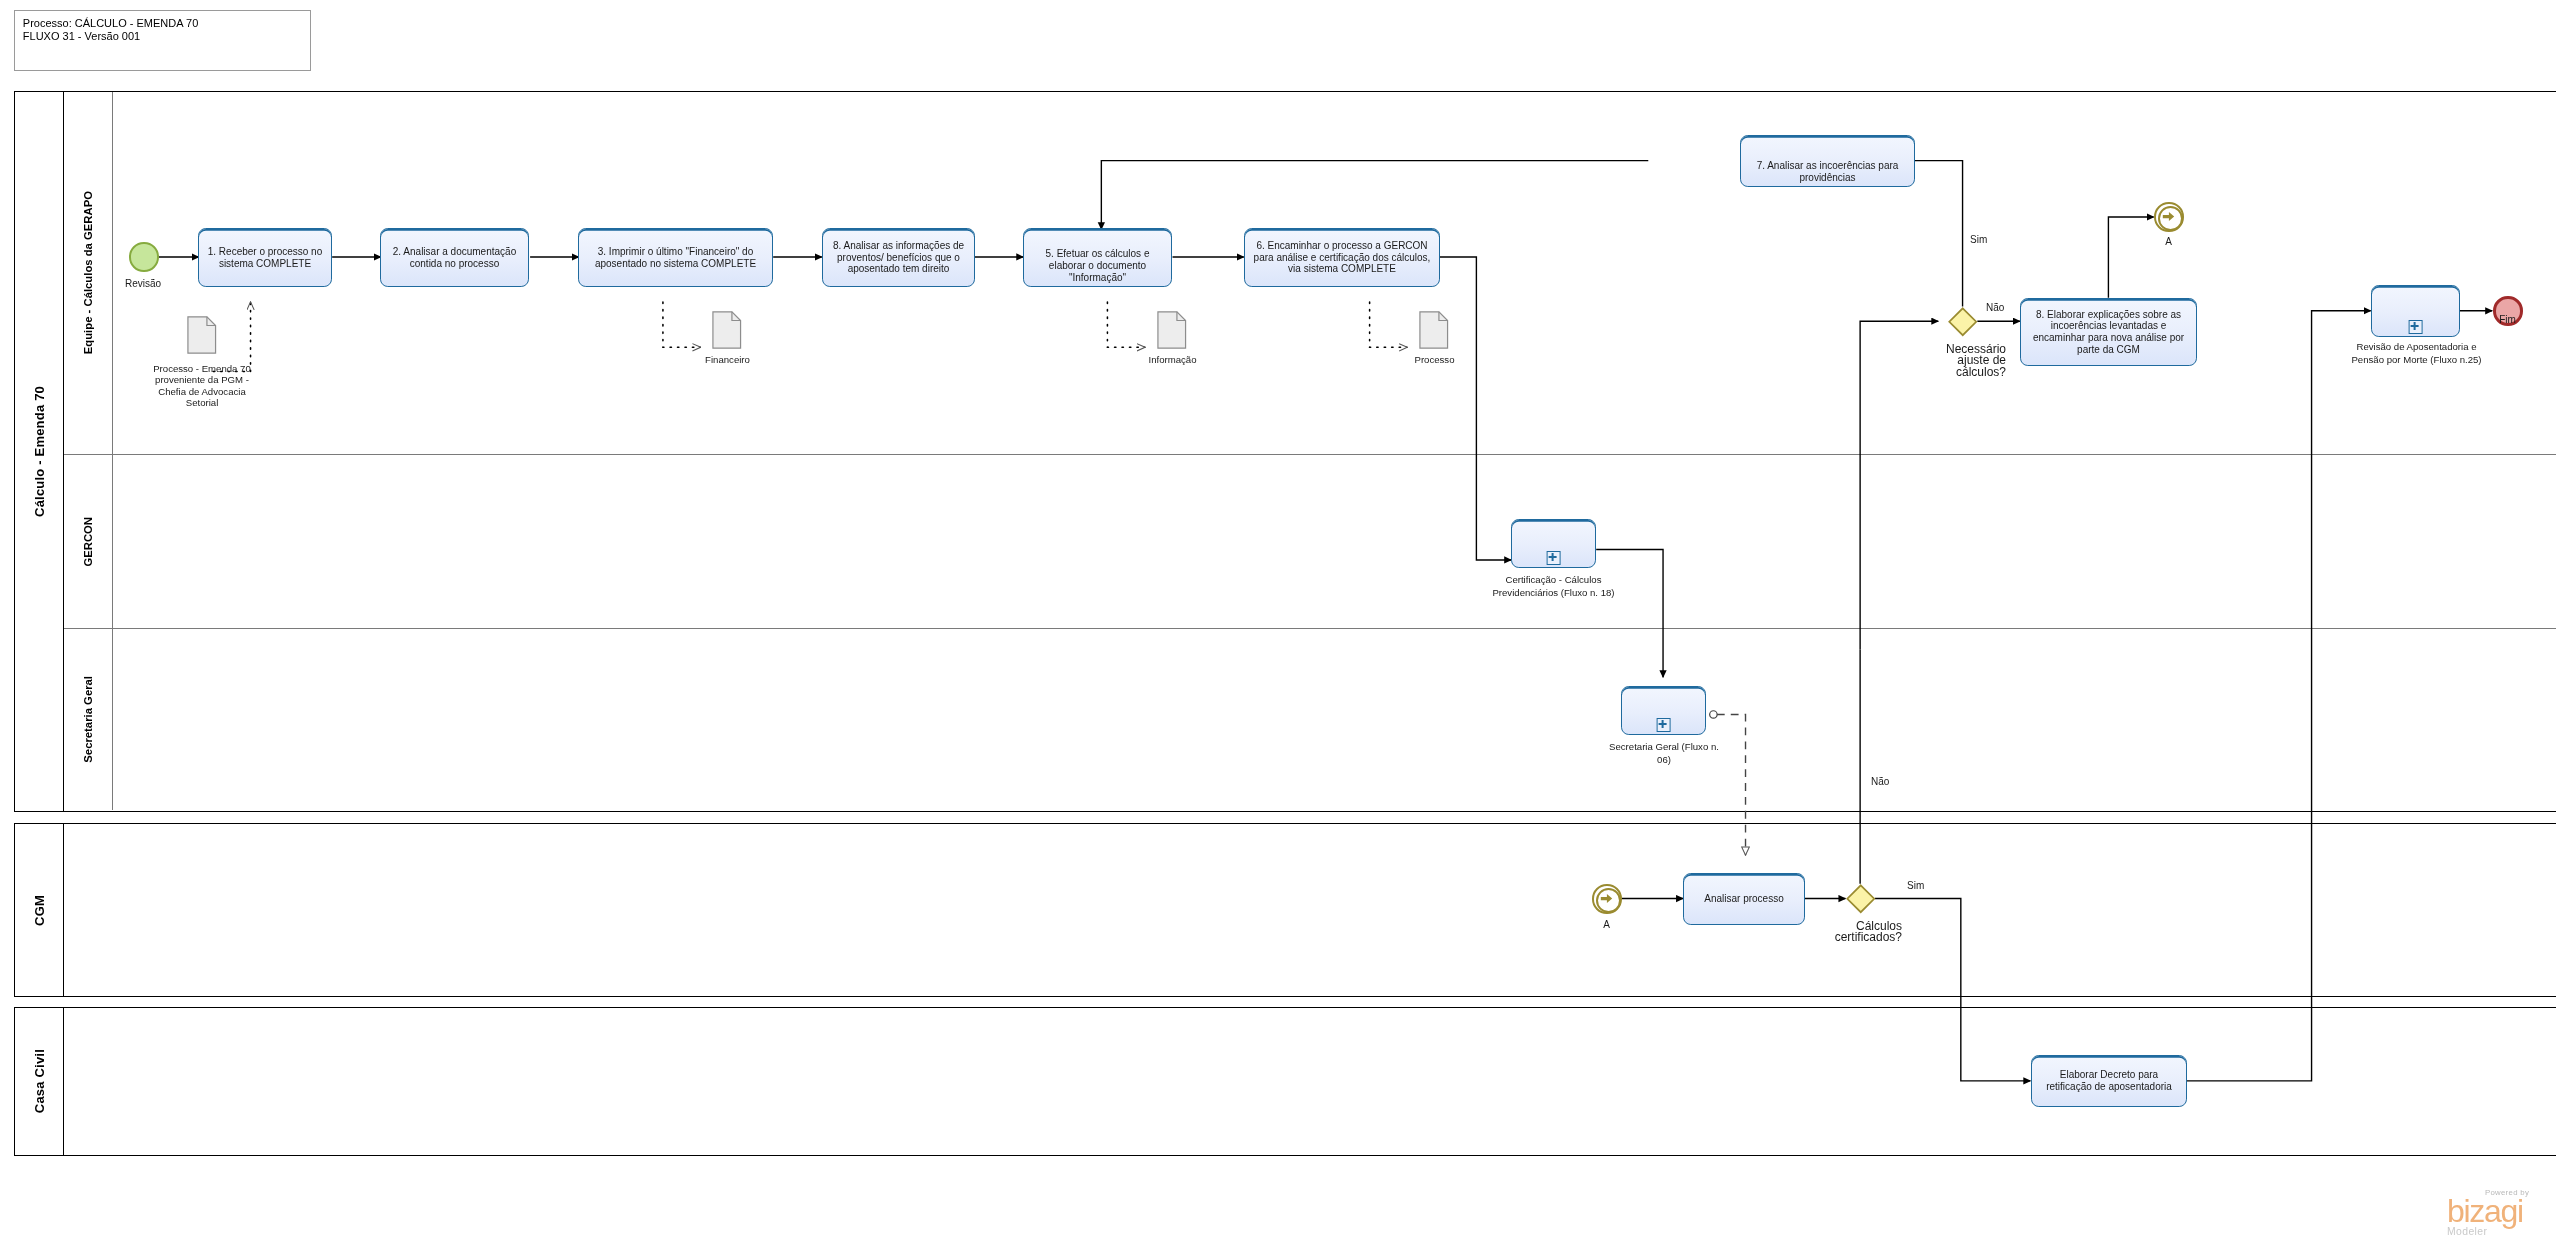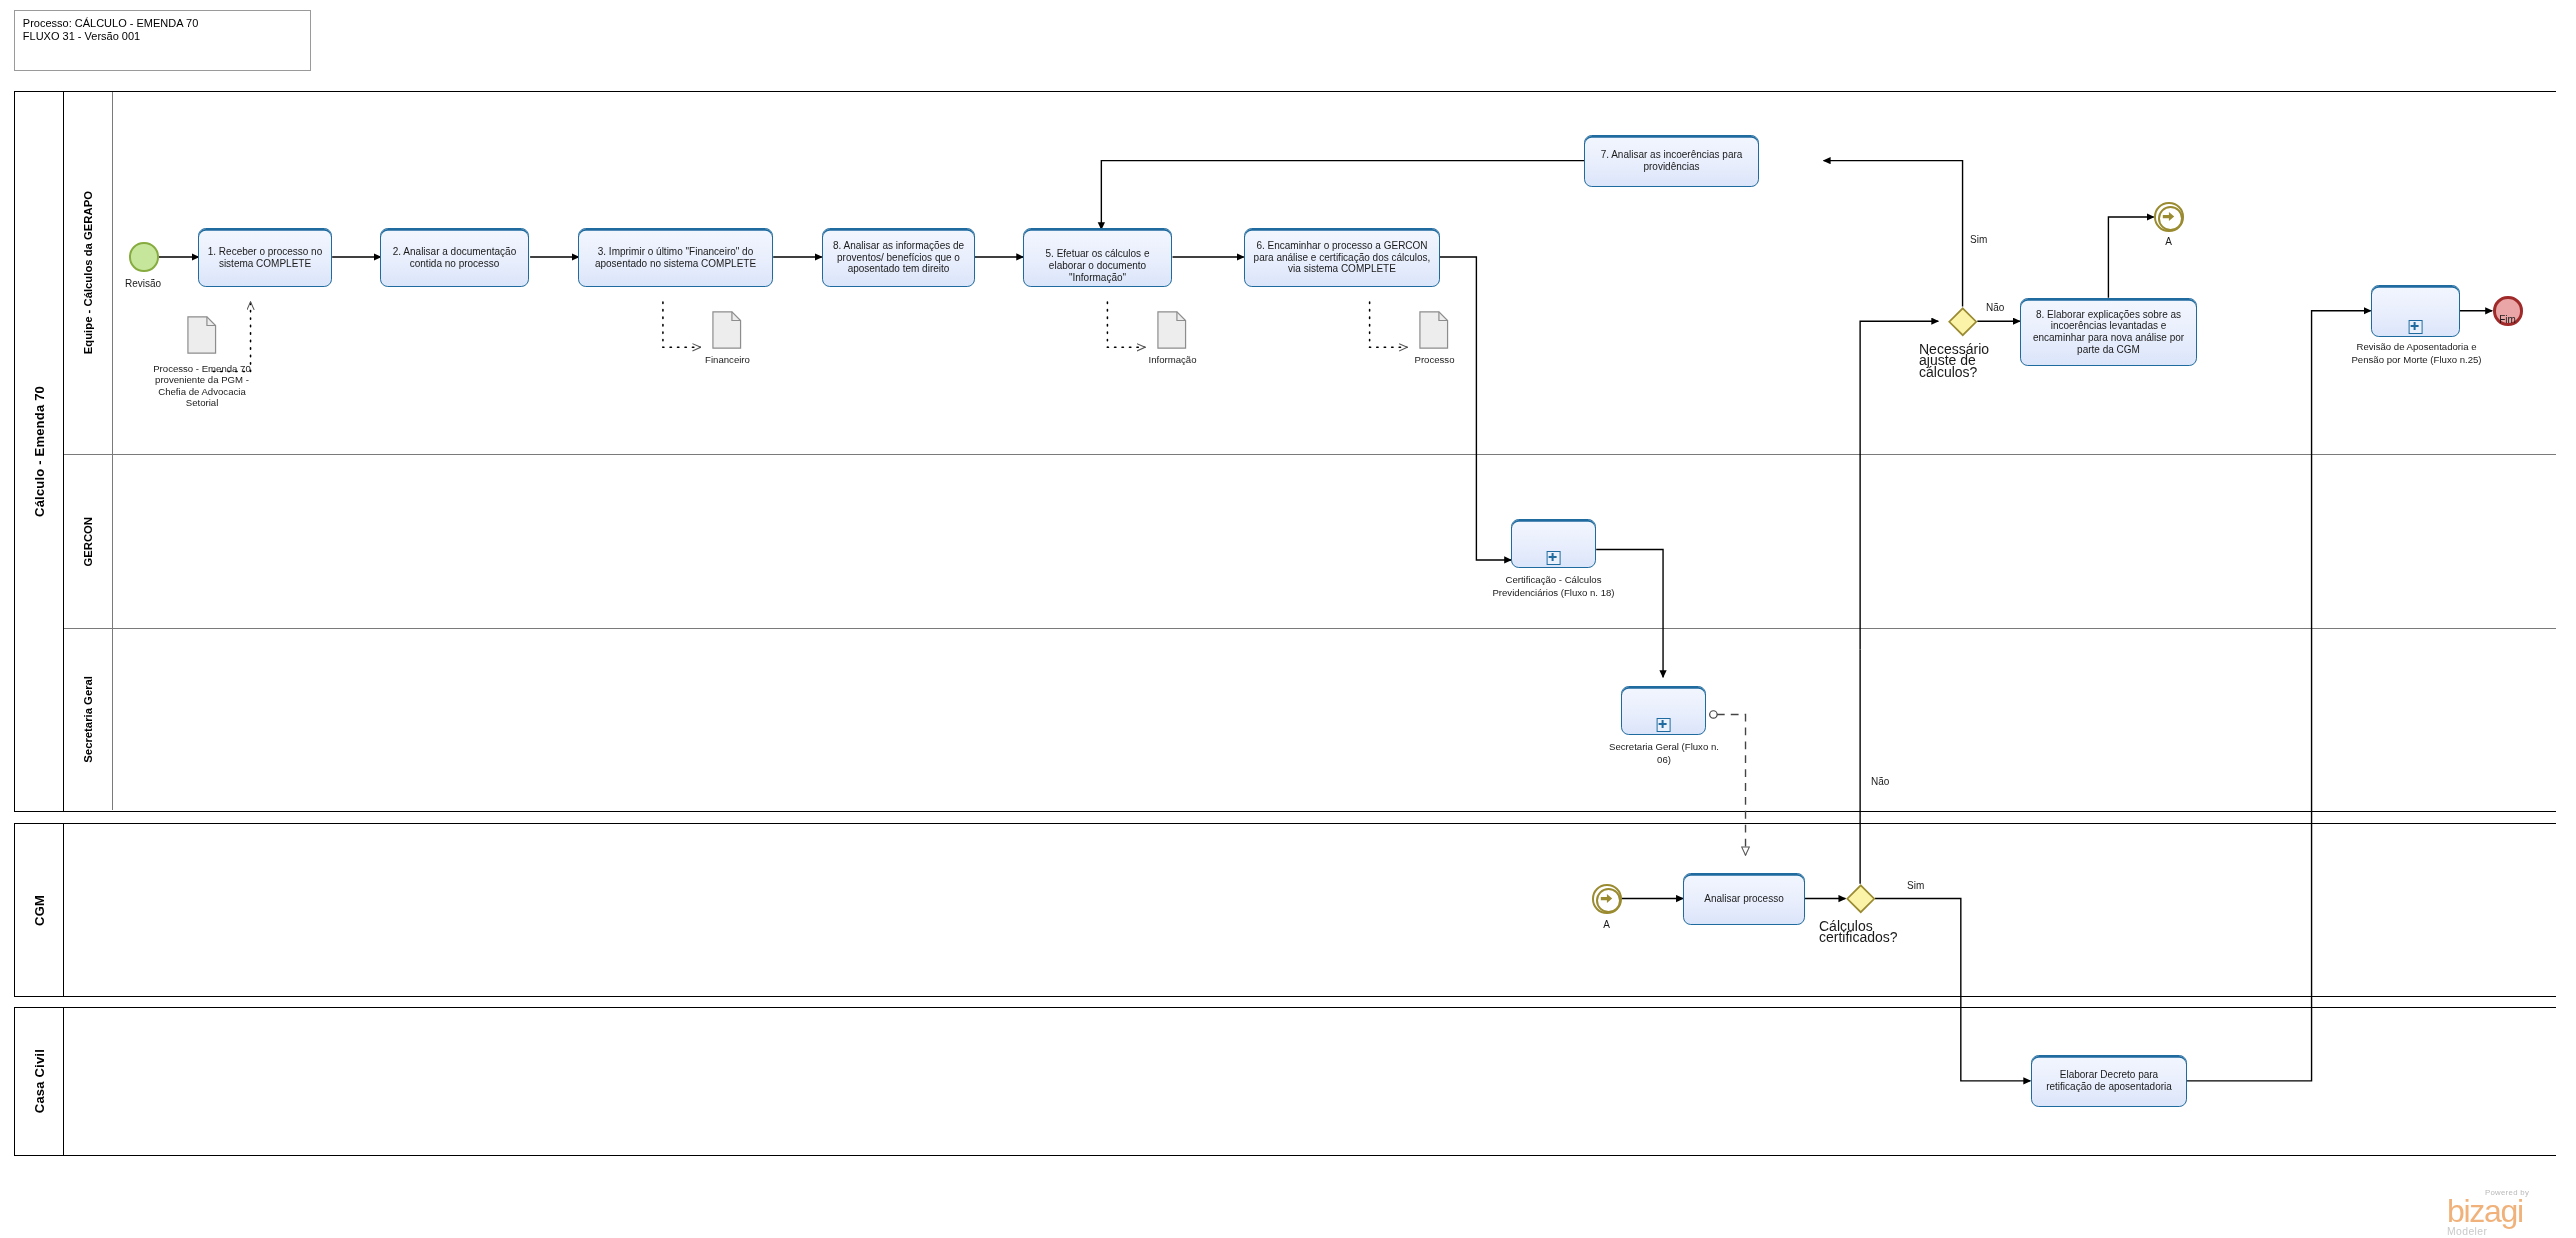--- a/index.html
+++ b/index.html
@@ -41,21 +41,21 @@
   .ev{position:absolute;border-radius:50%;box-sizing:border-box;}
   .ev-start{width:29.5px;height:29.5px;border:2.2px solid #86ab3f;background:#c6e69b;}
   .ev-end{width:29.5px;height:29.5px;border:3.5px solid #a02a2a;background:#eaa6a6;}
   .ev-link{width:29.5px;height:29.5px;border:2.2px solid #9a8b30;background:#fff;}
   .ev-link .ring2{position:absolute;left:2.2px;top:2.2px;width:21px;height:21px;border:2.2px solid #9a8b30;border-radius:50%;background:#fff;}
   .ev-link .arrowglyph{position:absolute;left:6px;top:6px;width:13px;height:13px;}
   .evlabel{position:absolute;font-size:10px;color:#1a1a1a;text-align:center;white-space:nowrap;}
 
   
   .gw{position:absolute;width:29.5px;height:29.5px;}
-  .gwlabel{position:absolute;font-size:14px;line-height:11.3px;color:#1a1a1a;text-align:left;}
+  .gwlabel{position:absolute;font-size:12px;line-height:11.3px;color:#1a1a1a;text-align:right;}
 
   
   .dob{position:absolute;width:29.5px;height:38px;}
   .doblabel{position:absolute;font-size:9.6px;line-height:11.3px;color:#1a1a1a;text-align:center;}
 
   
   .flowlabel{position:absolute;font-size:10px;color:#1a1a1a;white-space:nowrap;}
 
   
   .logo{position:absolute;}
@@ -193,21 +193,21 @@
   </div>
 
   <div class="task" style="left:1023px;top:228px;width:149px;height:59px;align-items:flex-end;">
     <span>5. Efetuar os cálculos e elaborar o documento "Informação"</span>
   </div>
 
   <div class="task" style="left:1244px;top:228px;width:196px;height:59px;">
     <span>6. Encaminhar o processo a GERCON para análise e certificação dos cálculos, via sistema COMPLETE</span>
   </div>
 
-  <div class="task" style="left:1584px;top:135px;width:175px;height:52px;">
+  <div class="task" style="left:1740px;top:135px;width:175px;height:52px;align-items:flex-end;">
     <span>7. Analisar as incoerências para providências</span>
   </div>
 
   <div class="task" style="left:2020px;top:298px;width:177px;height:68px;">
     <span>8. Elaborar explicações sobre as incoerências levantadas e encaminhar para nova análise por parte da CGM</span>
   </div>
 
   <div class="gw" style="left:1948px;top:307px;">
     <svg width="29.5" height="29.5" viewBox="0 0 34 34">
       <polygon points="17,1.5 32.5,17 17,32.5 1.5,17" fill="#fbf3a8" stroke="#9a8b30" stroke-width="2"></polygon>

